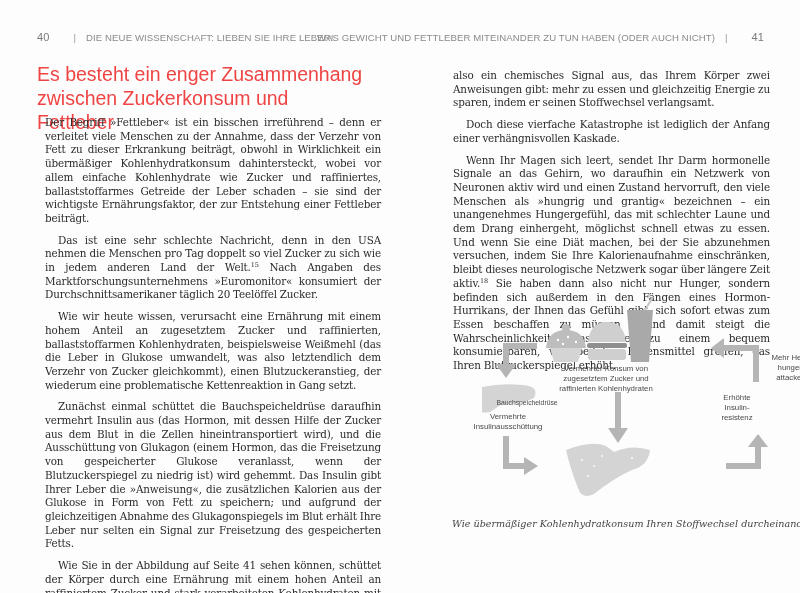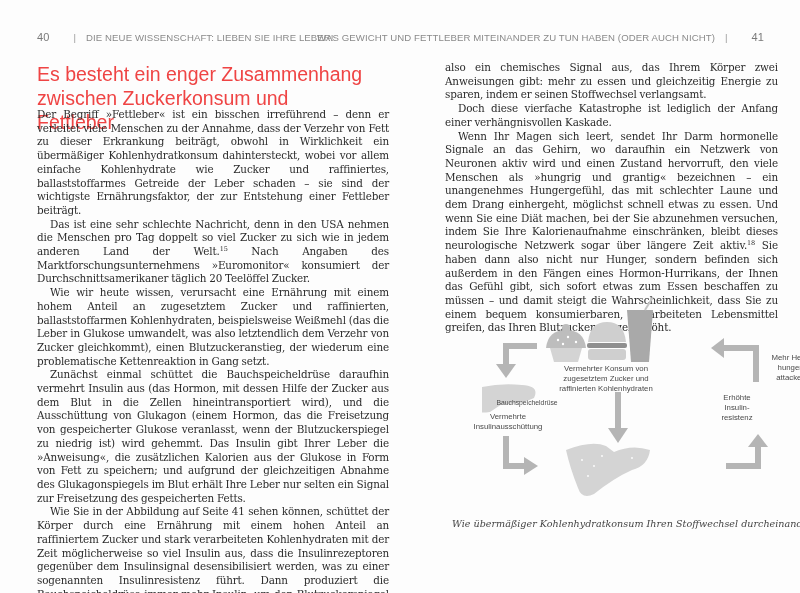--- a/index.html
+++ b/index.html
@@ -11,21 +11,21 @@
   .runhead .num { font-size:11px; color:#7a7a7a;text-align:center; }
   .runhead .bar { margin:0 10px; color:#9a9a9a; }
   .left .runhead { left:37px; }
   .left .runhead .num { margin-right:14px; }
   .right .runhead { right:36px; text-align:right; }
   .right .runhead .num { margin-left:14px; }
   h1 { position:absolute; left:37px; top:62px; width:330px; margin:0; font-family:"Liberation Sans", sans-serif; font-weight:normal; font-size:19.5px; line-height:24px; color:#ef4444; }
   .text { position:absolute; font-size:10.4px; line-height:13.7px; text-align:justify; letter-spacing:-0.15px; word-spacing:-0.3px; hyphens:manual; }
   .left .text { left:37px; top:108px; width:352px; }
   .right .text { left:45px; top:61px; width:333px; }
-  .text p { margin:0; text-indent:13px; }
+  .text p { margin:8px; text-indent:13px; }
   .text p.noind { text-indent:0; }
   sup { font-size:6.5px; line-height:0; vertical-align:4px; }
   .diagram { position:absolute; left:82px; top:290px; width:300px; height:230px; font-family:"Liberation Sans", sans-serif; color:#555; }
   .lbl { position:absolute; text-align:center; font-size:7.8px; line-height:10px; color:#4a4a4a; }
   .lbl.small { font-size:6.8px; }
   .caption { position:absolute; left:52px; top:518px; width:330px; font-style:italic; font-size:9.6px; color:#444; white-space:nowrap; }
 </style>
 </head>
 <body>
 

